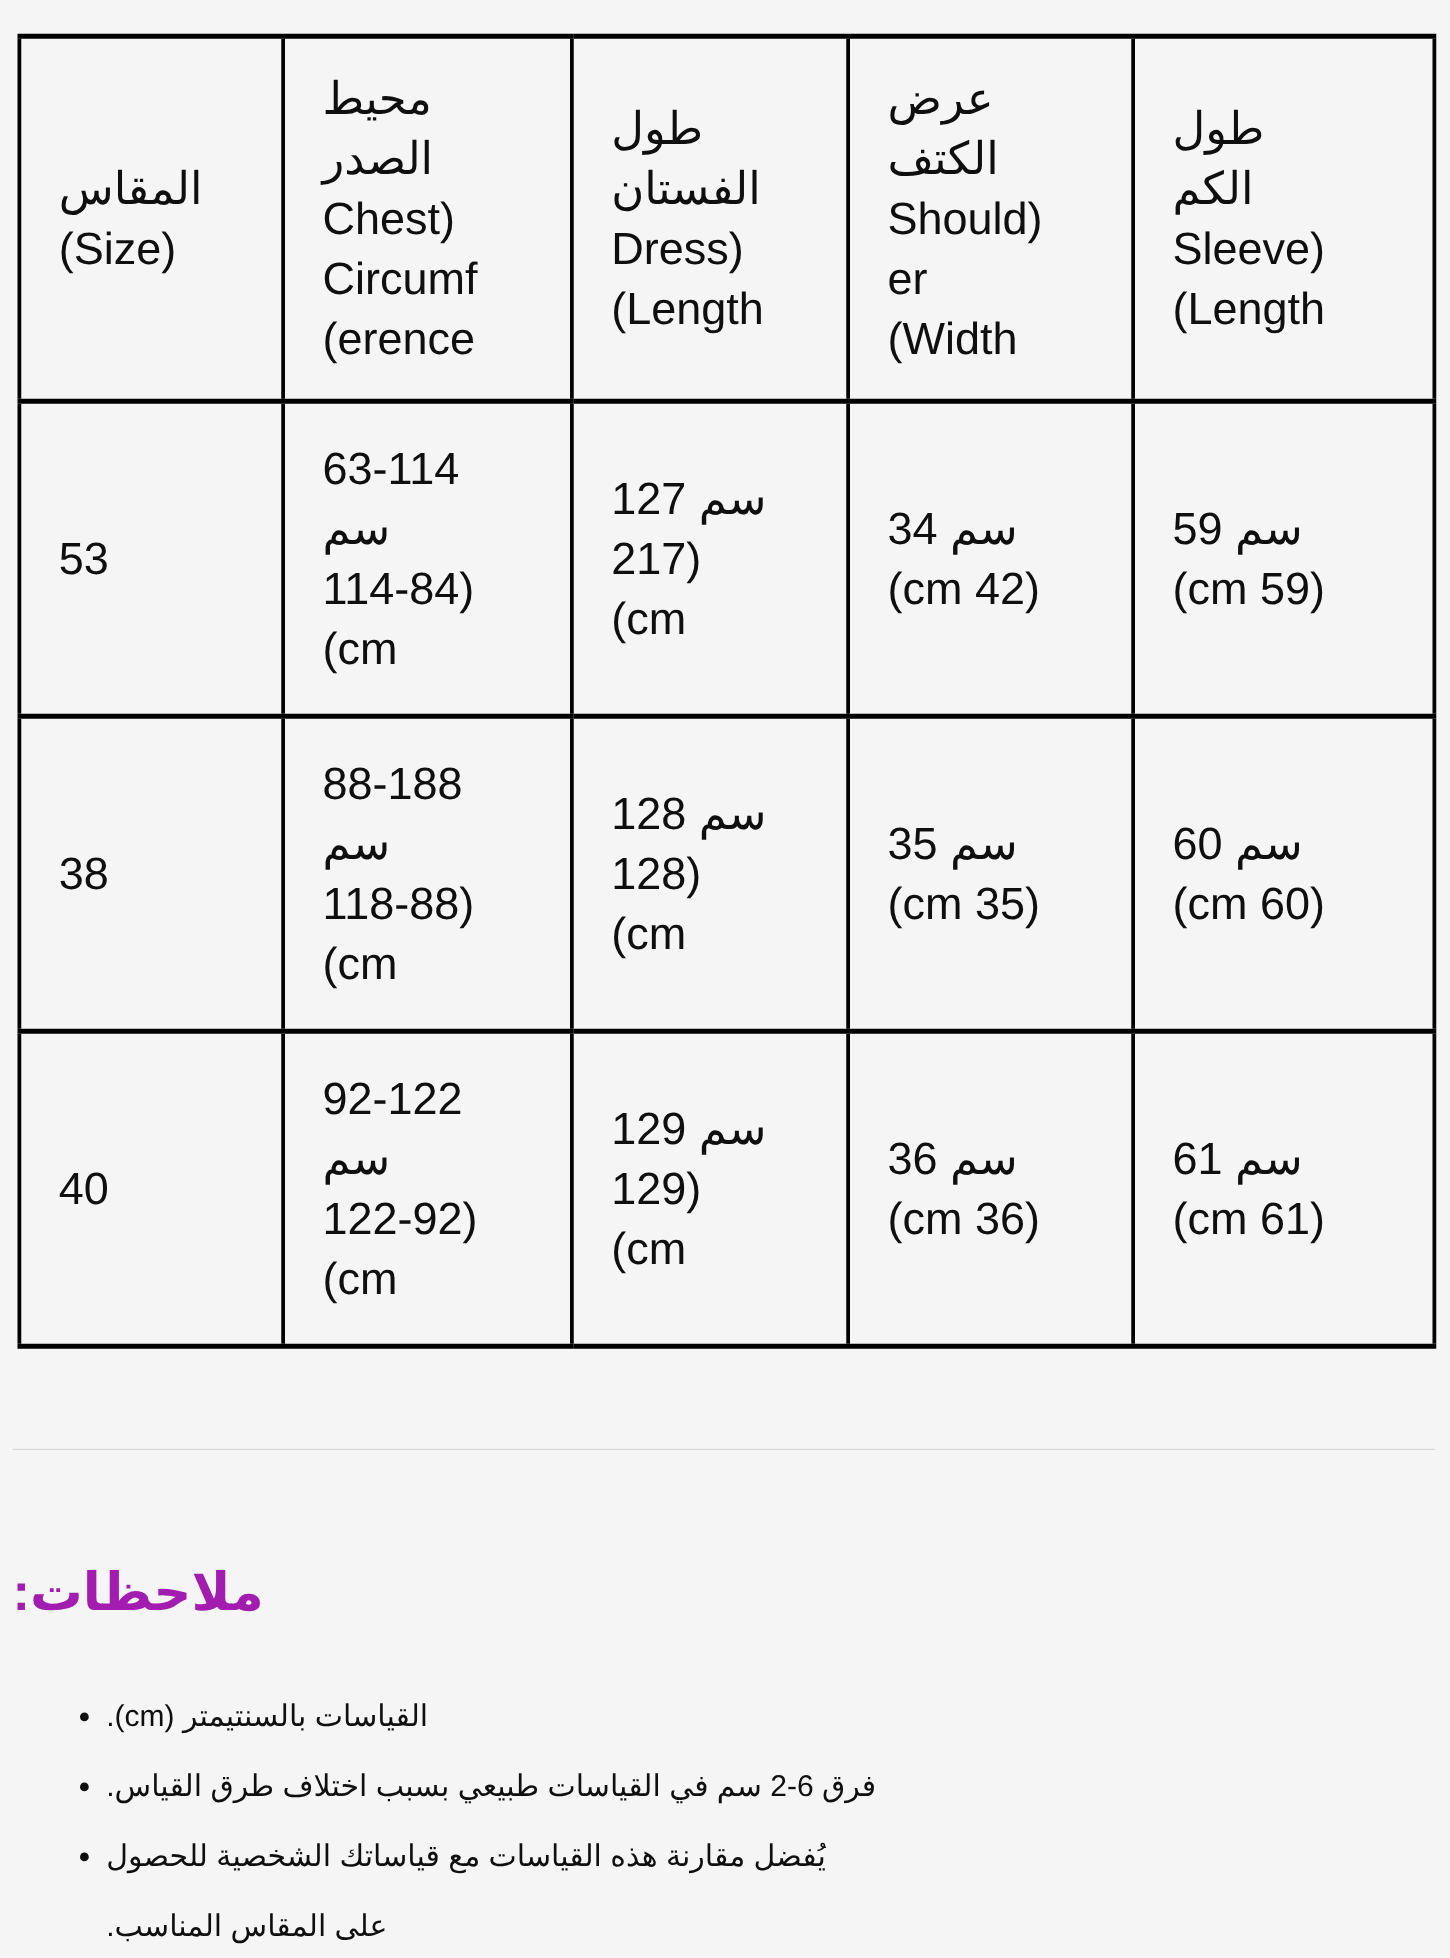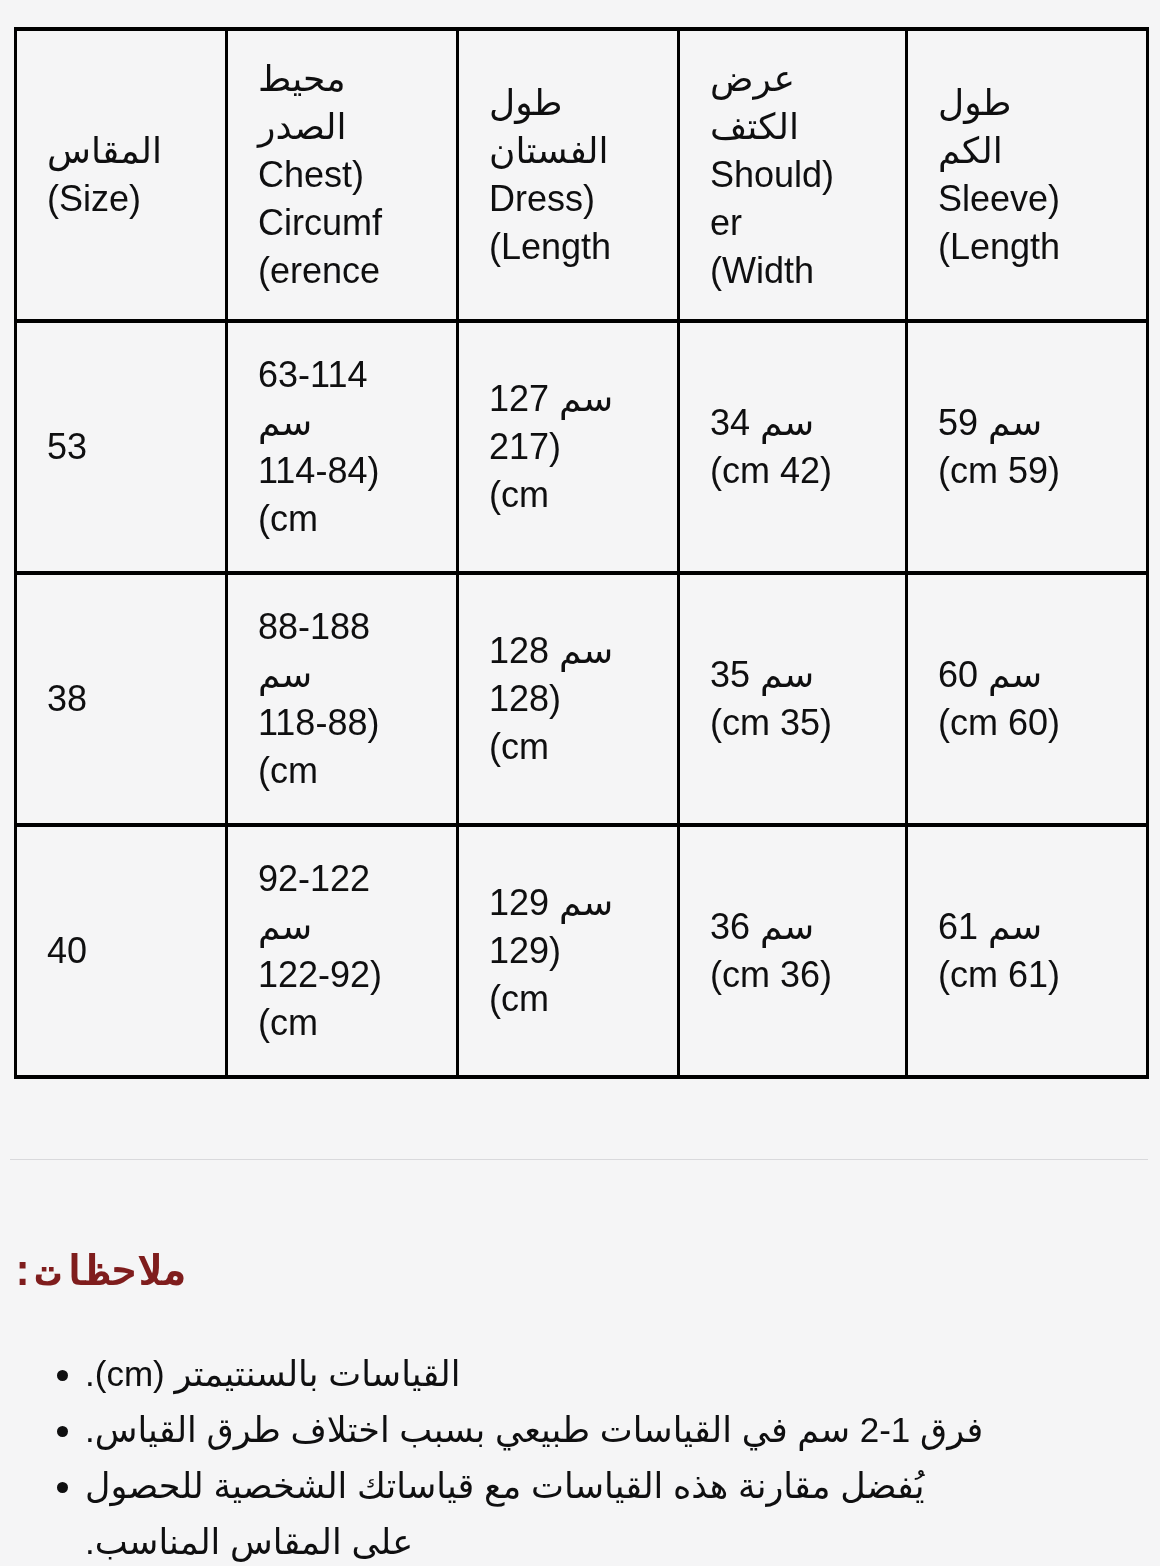--- a/index.html
+++ b/index.html
@@ -60,32 +60,31 @@
   }
 
   
   .notes-heading {
     margin: 88px 0 12px 10px;
     font-size: 42px;
     font-weight: 700;
     line-height: 52px;
     direction: rtl;
     text-align: left;
-    color: #7f1d1d;
-    font-family: Liberation Mono, monospace;
+    color: #a21caf;
   }
   ul.notes-list {
     margin: 46px 0 0 0;
     padding: 0 0 0 85px;
     list-style: disc outside;
   }
   ul.notes-list li {
     margin: 0;
     padding: 0;
-    font-size: 35px;
+    font-size: 24px;
     line-height: 56px;
     color: #0f0f10;
   }
   .note-text {
     direction: rtl;
     text-align: left;
     white-space: pre-line;
   }
 </style>
 </head>
@@ -173,21 +172,21 @@
 
   <hr class="divider">
 
   <h2 class="notes-heading">ملاحظات:</h2>
 
   <ul class="notes-list">
     <li>
       <div class="note-text">القياسات بالسنتيمتر (cm).</div>
     </li>
     <li>
-      <div class="note-text">فرق 1-2 سم في القياسات طبيعي بسبب اختلاف طرق القياس.</div>
+      <div class="note-text">فرق 6-2 سم في القياسات طبيعي بسبب اختلاف طرق القياس.</div>
     </li>
     <li>
       <div class="note-text">يُفضل مقارنة هذه القياسات مع قياساتك الشخصية للحصول
 على المقاس المناسب.</div>
     </li>
   </ul>
 
 </div>
 
 </body></html>

